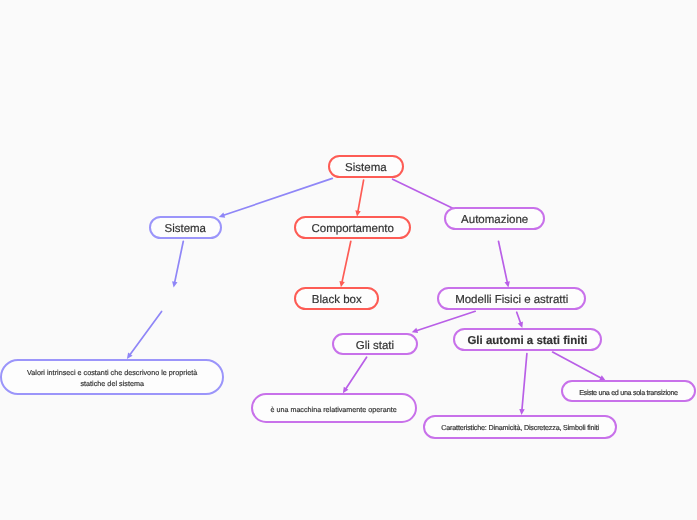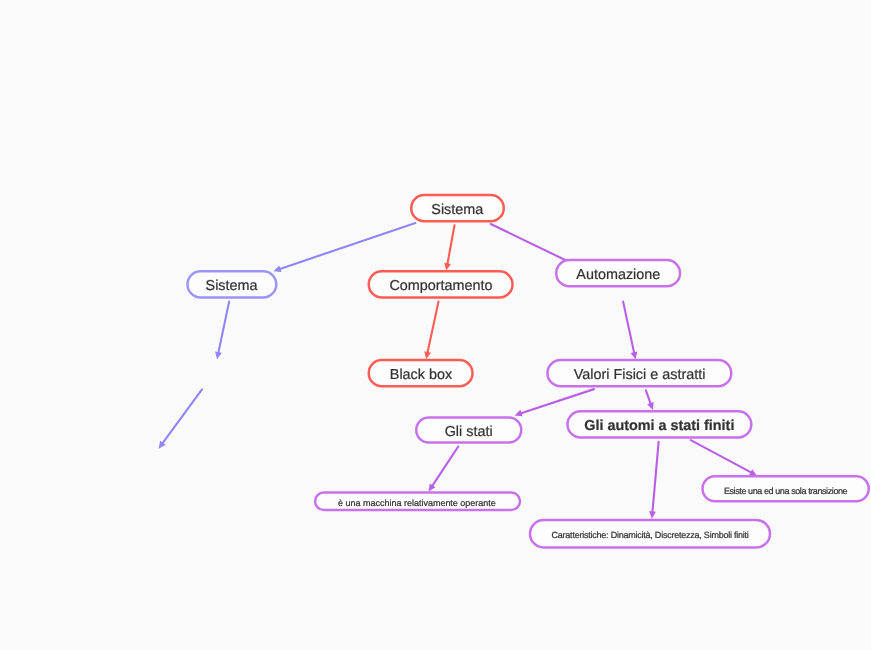--- a/index.html
+++ b/index.html
@@ -98,29 +98,33 @@
     <div class="node topic" style="left: 294.3px; top: 215.9px; width: 116.9px; height: 22.9px; border-color: rgb(253, 92, 85);">
       <span class="node-label">Comportamento</span>
     </div>
     <div class="node topic" style="left: 443.8px; top: 207px; width: 101.7px; height: 22.6px; border-color: rgb(200, 113, 234); justify-content: center;">
       <span class="node-label">Automazione</span>
     </div>
     <div class="node topic" style="left: 294.4px; top: 286.8px; width: 84.8px; height: 23.2px; border-color: rgb(253, 92, 85);">
       <span class="node-label">Black box</span>
     </div>
     <div class="node topic" style="left: 437.2px; top: 286.9px; width: 149px; height: 23.4px; border-color: rgb(200, 113, 234);">
-      <span class="node-label">Valori Fisici e astratti</span>
+      <span class="node-label">Modelli Fisici e astratti</span>
     </div>
     <div class="node topic" style="left: 331.8px; top: 332.6px; width: 86.2px; height: 22.7px; border-color: rgb(200, 113, 234);">
       <span class="node-label">Gli stati</span>
     </div>
     <div class="node topic" style="left: 453.2px; top: 327.8px; width: 148.5px; height: 22.8px; border-color: rgb(200, 113, 234); font-weight: bold;">
       <span class="node-label">Gli automi a stati finiti</span>
     </div>
-    <div class="node detail" style="left: 250.5px; top: 393.1px; width: 166.1px; height: 16px; border-color: rgb(200, 113, 234);">
+    <div class="node detail" style="left: 0px; top: 359.2px; width: 224.4px; height: 35.4px; border-color: rgb(155, 149, 250); letter-spacing: 0.02px;">
+      <span class="node-label">Valori intrinseci e costanti che descrivono le proprietà
+statiche del sistema</span>
+    </div>
+    <div class="node detail" style="left: 250.5px; top: 393.1px; width: 166.1px; height: 30px; border-color: rgb(200, 113, 234);">
       <span class="node-label">è una macchina relativamente operante</span>
     </div>
     <div class="node detail" style="left: 561.3px; top: 380.3px; width: 134.3px; height: 22px; border-color: rgb(200, 113, 234); letter-spacing: -0.32px;">
       <span class="node-label">Esiste una ed una sola transizione</span>
     </div>
     <div class="node detail" style="left: 422.7px; top: 414.7px; width: 194.8px; height: 23.9px; border-color: rgb(200, 113, 234); letter-spacing: -0.18px;">
       <span class="node-label">Caratteristiche: Dinamicità, Discretezza, Simboli finiti</span>
     </div>
   </div>
 

